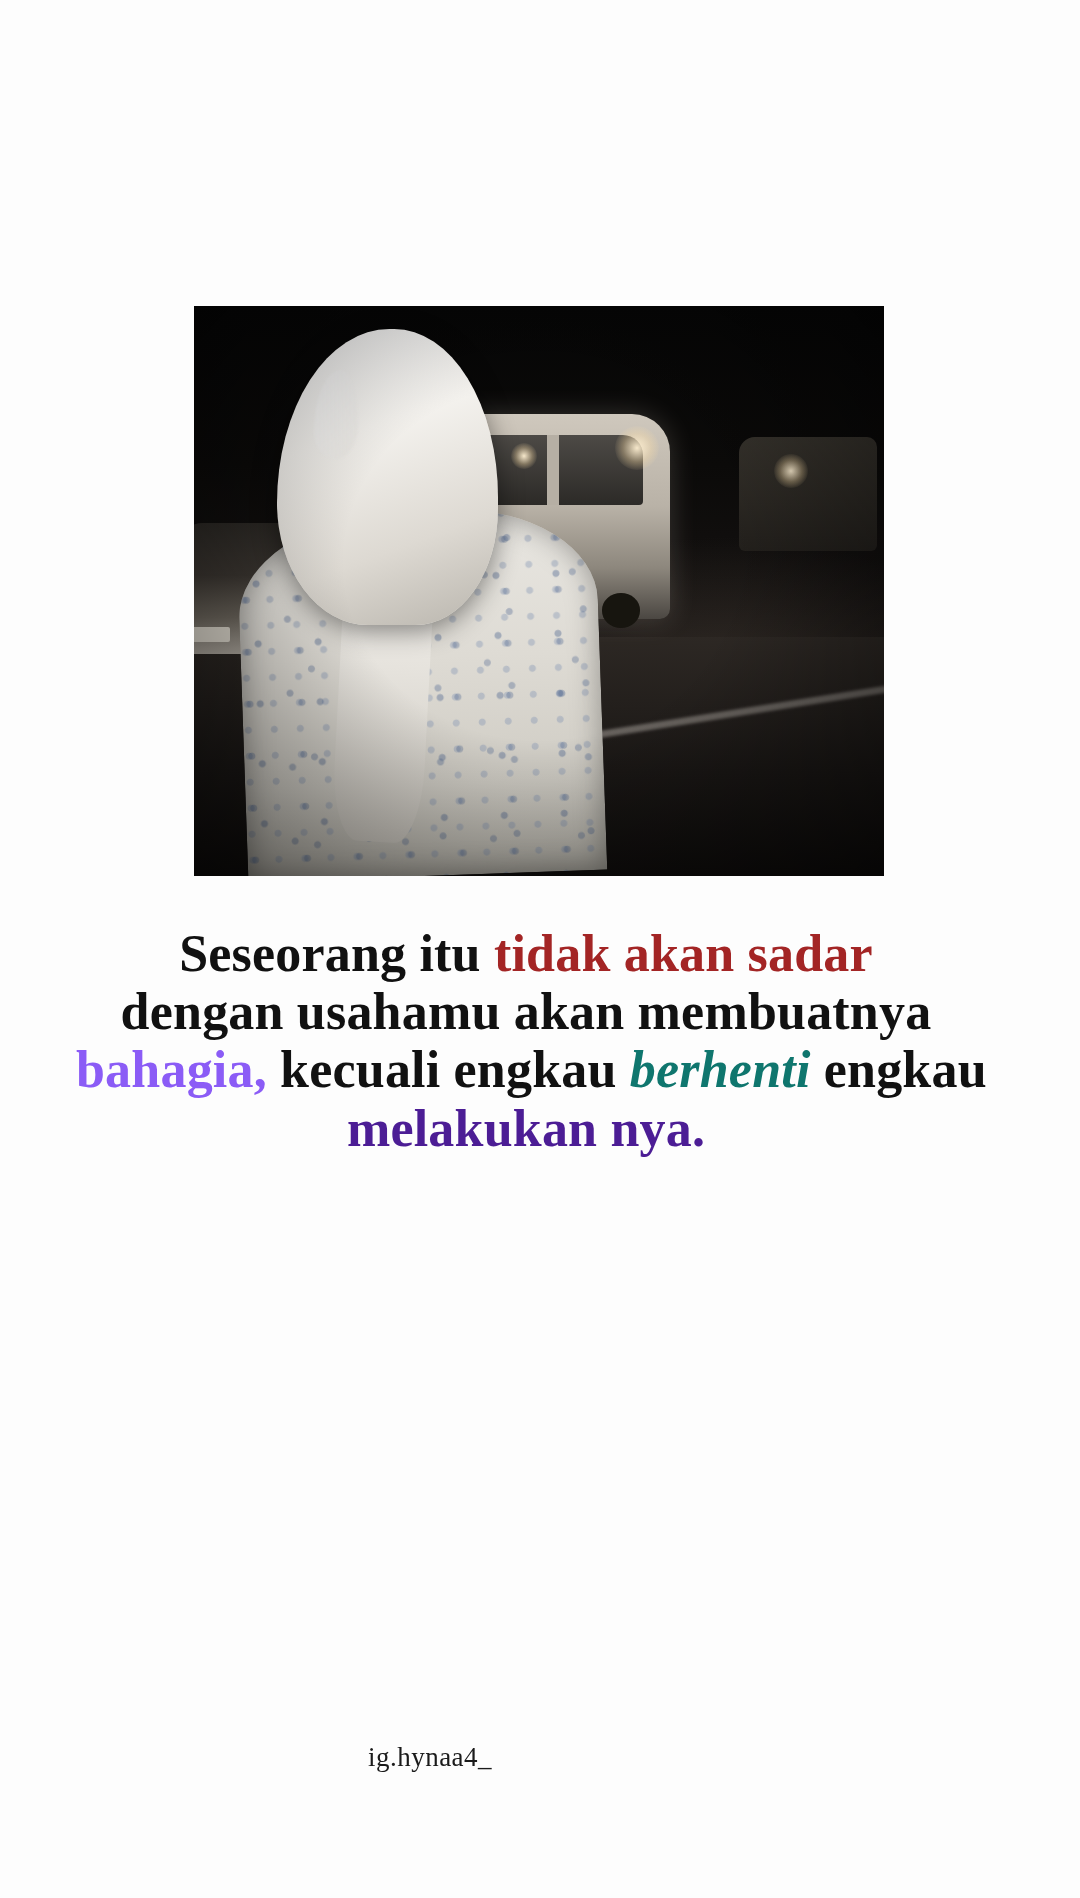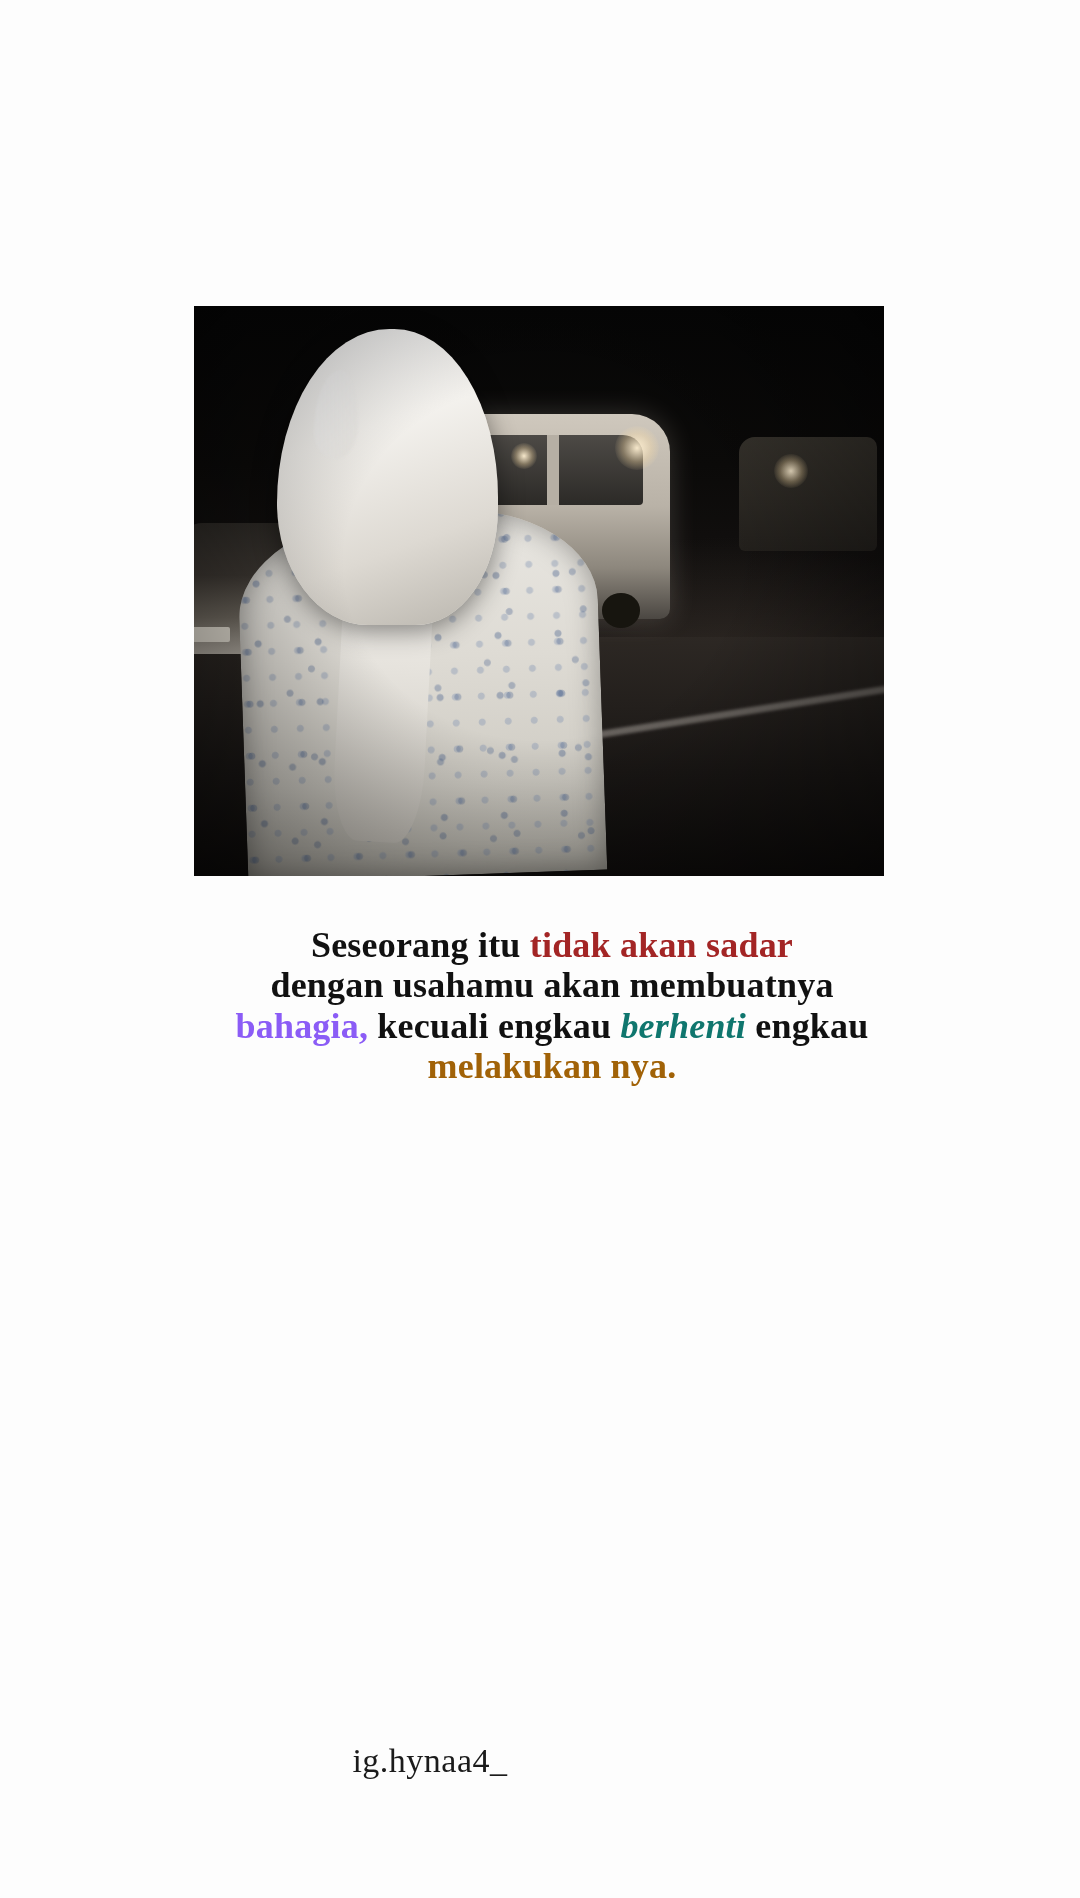--- a/index.html
+++ b/index.html
@@ -207,43 +207,43 @@
   .vignette {
     position: absolute;
     inset: 0;
     background: radial-gradient(ellipse at 50% 45%, rgba(0,0,0,0) 40%, rgba(0,0,0,0.55) 100%);
     pointer-events: none;
   }
 
   
   .caption {
     position: absolute;
-    left: 102px;
+    left: 76px;
     top: 925px;
     width: 900px;
     text-align: center;
     font-family: "Liberation Serif", serif;
-    font-size: 36px;
+    font-size: 52px;
     line-height: 1.12;
     color: #111111;
     font-weight: 700;
     letter-spacing: 0.2px;
   }
   .caption .line { display: block; white-space: nowrap; }
   .hl { color: #a32525; }
 
   
   .handle {
     position: absolute;
     left: 0;
     top: 1742px;
     width: 860px;
     text-align: center;
     font-family: "Liberation Serif", serif;
-    font-size: 34px;
+    font-size: 27px;
     color: #1b1b1b;
     letter-spacing: 0.5px;
   }
 </style>
 </head>
 <body>
 
 <div class="card">
 
   <div class="photo-frame">
@@ -276,18 +276,18 @@
       </div>
 
       <div class="vignette"></div>
     </div>
   </div>
 
   <div class="caption" style="color: rgb(17, 17, 17);">
       <span class="line"><span>Seseorang itu </span><span class="hl" style="color: rgb(163, 37, 37);">tidak akan sadar</span></span>
       <span class="line"><span>dengan usahamu akan membuatnya</span></span>
       <span class="line"><span class="hl" style="color: #8b5cf6;">bahagia,</span><span> kecuali engkau </span><span class="hl" style="color: #0f766e; font-style: italic;">berhenti</span><span> engkau</span></span>
-      <span class="line"><span class="hl" style="color: #a16207;">melakukan nya.</span></span>
+      <span class="line"><span class="hl" style="color: #4c1d95;">melakukan nya.</span></span>
     </div>
 
   <div class="handle">ig.hynaa4_</div>
 
 </div>
 
 </body></html>

